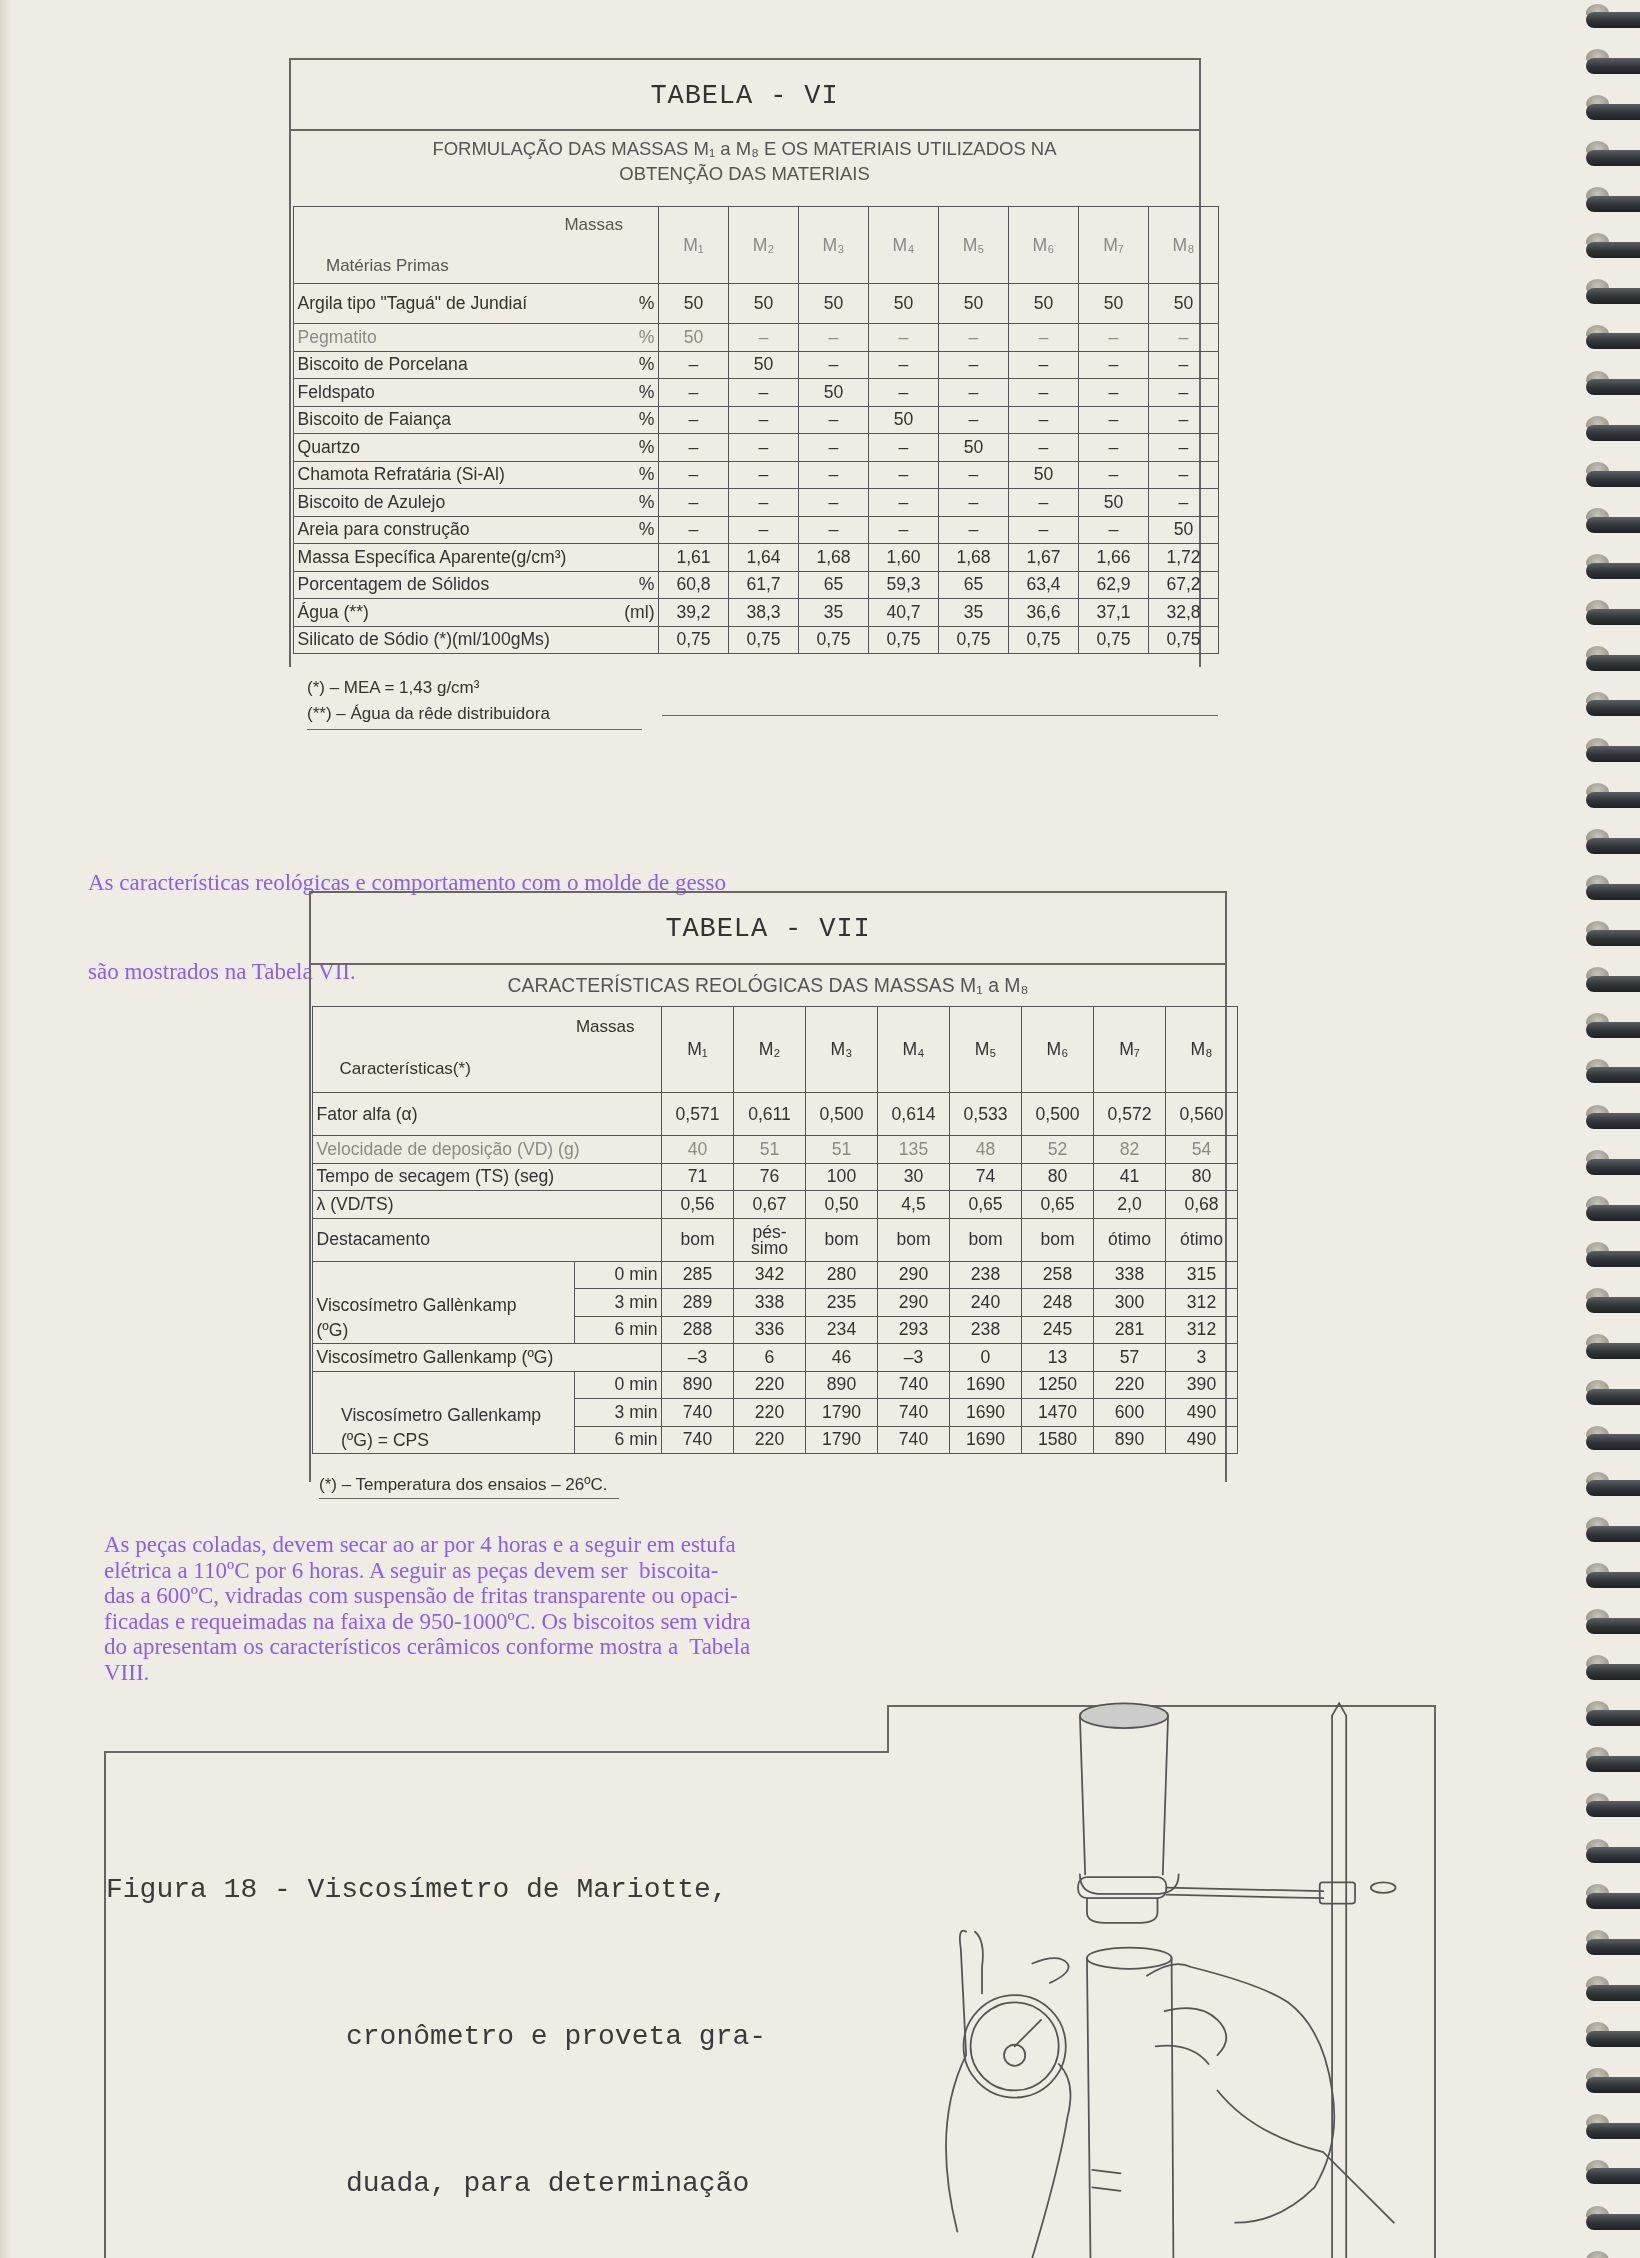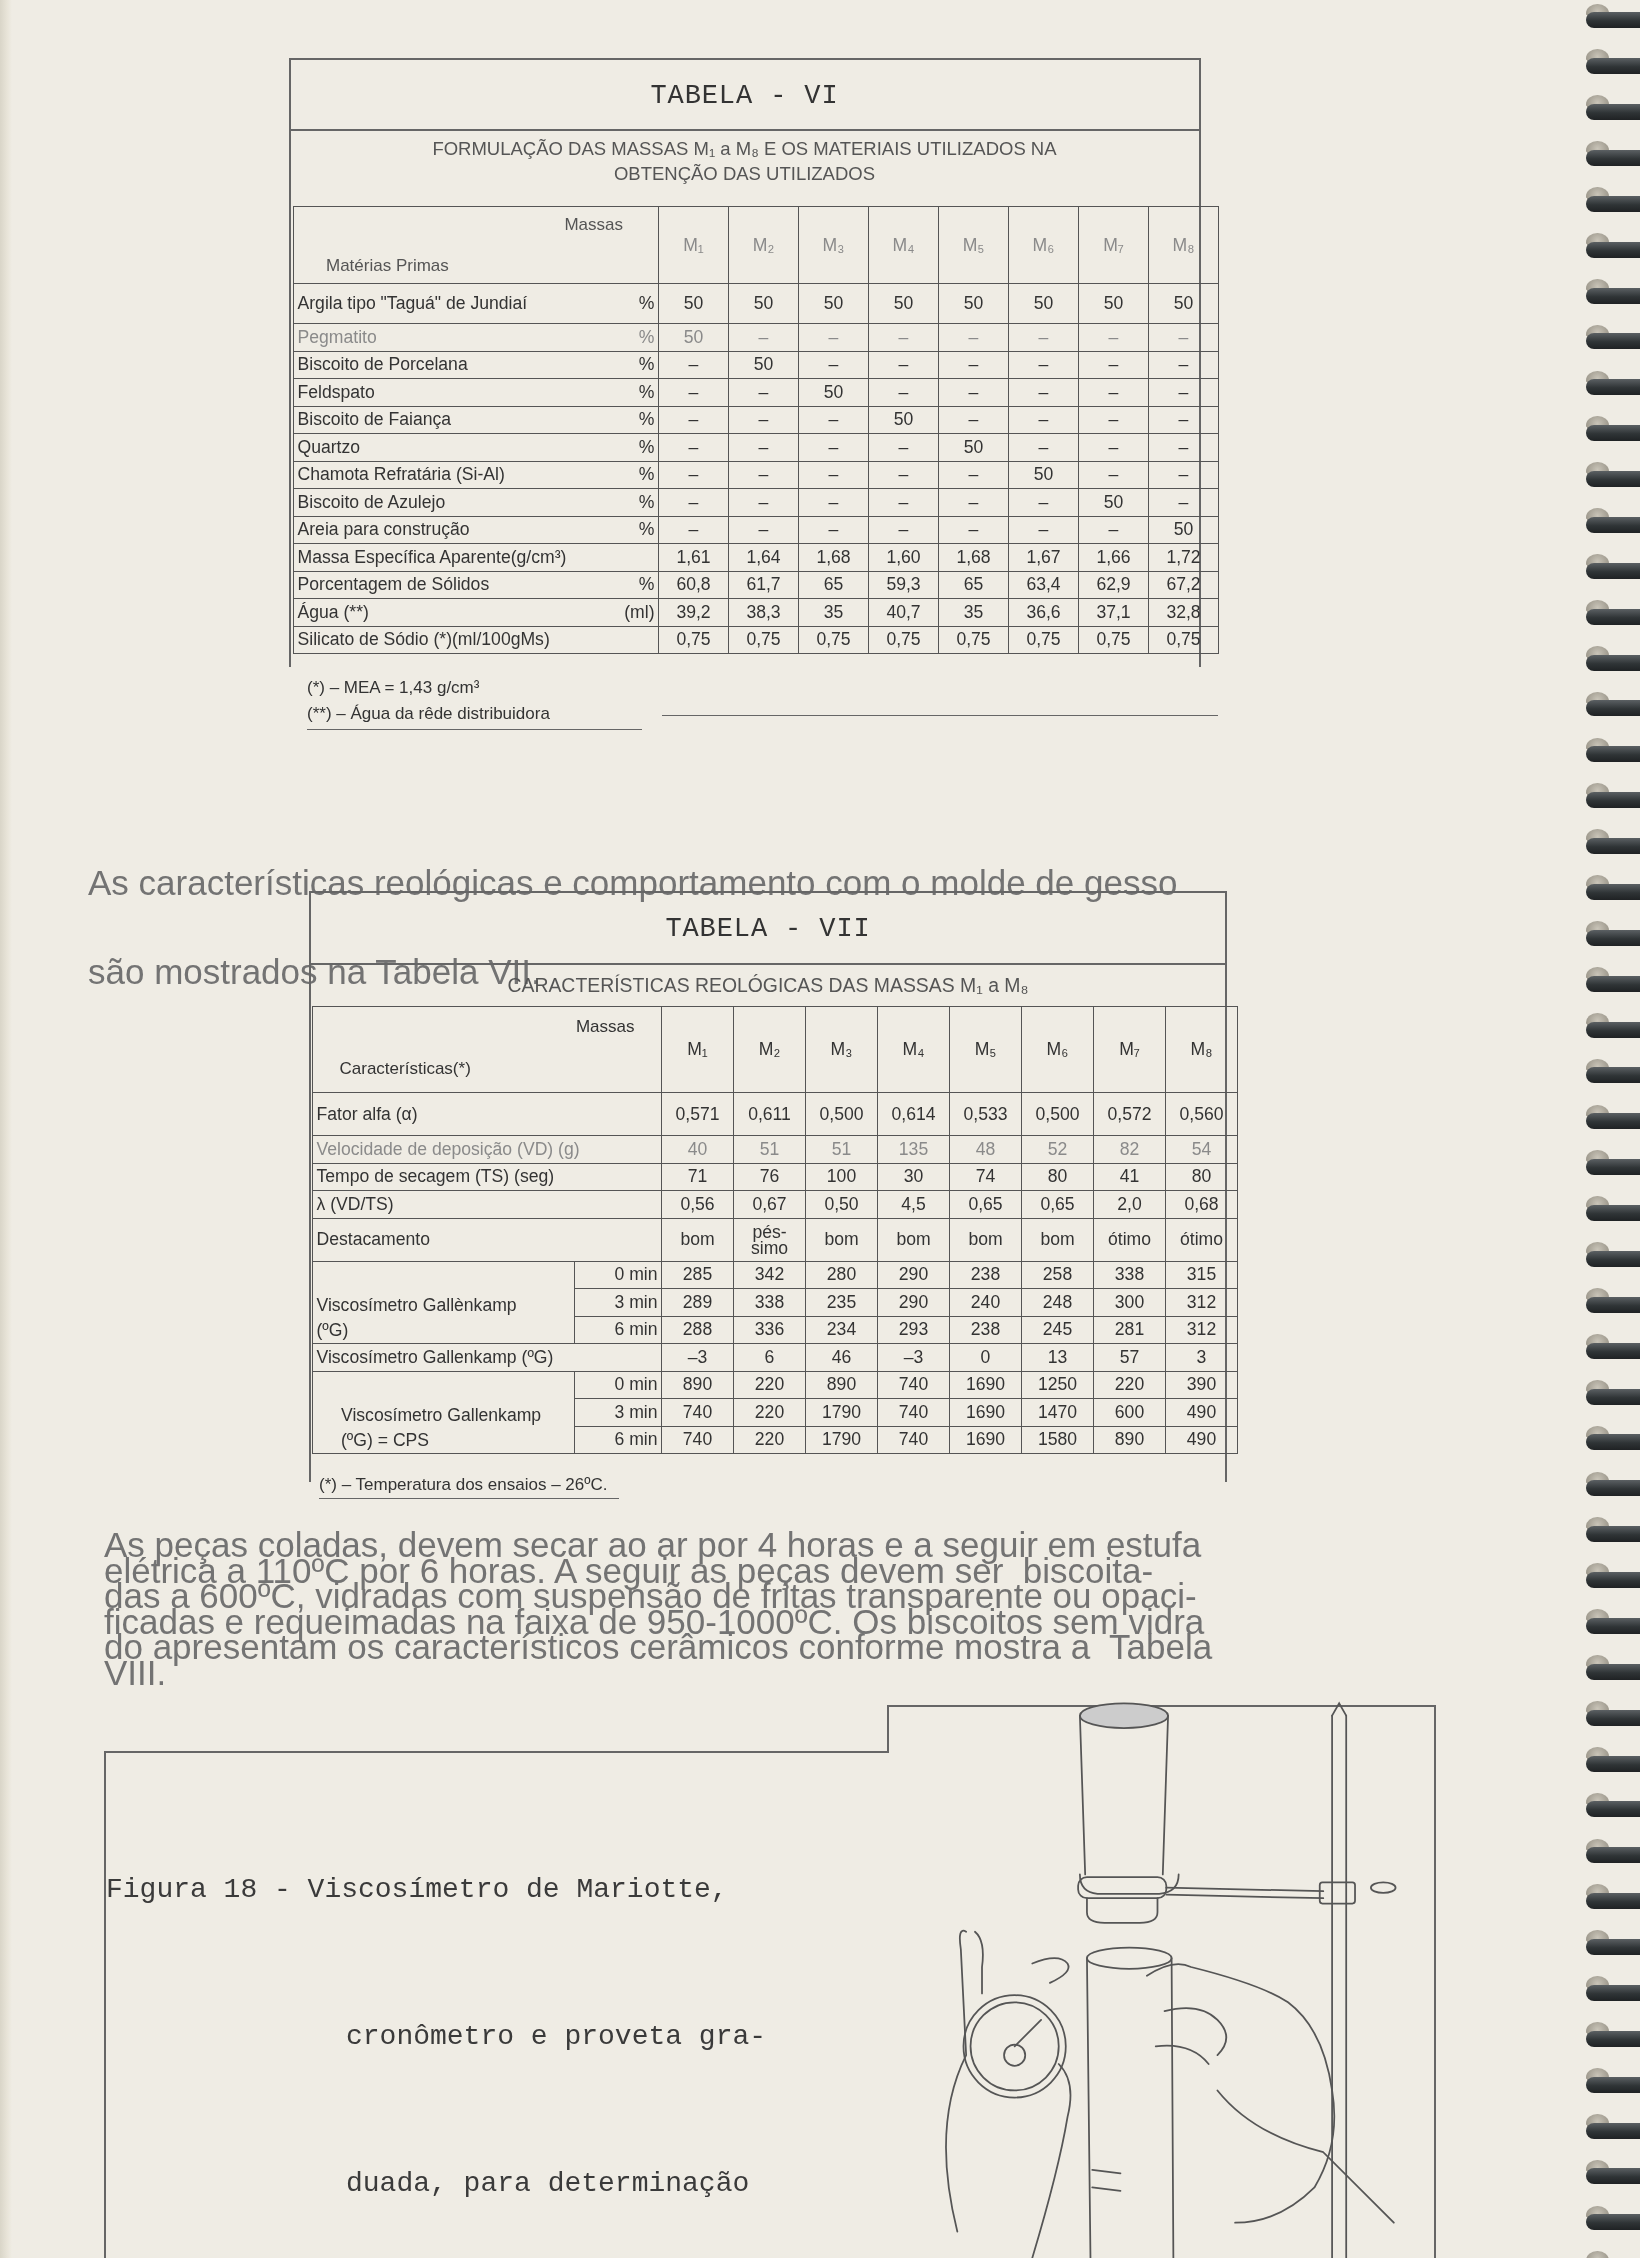--- a/index.html
+++ b/index.html
@@ -11,21 +11,21 @@
   .tbox{position:absolute;border:1.8px solid #555;background:transparent;}
   .ttitle{font-family:"Liberation Mono",monospace;font-size:27px;text-align:center;color:#333;letter-spacing:0.9px;}
   .tsub{font-family:"Liberation Sans",sans-serif;text-align:center;color:#555;}
   table.dt{border-collapse:collapse;position:absolute;font-family:Liberation Sans, sans-serif;color:#333;}
   table.dt td{border:1.3px solid #555;padding:0 3.5px;white-space:nowrap;font-size:17.6px;height:26.5px;line-height:25px;}
   table.dt td.num{text-align:center;}
   table.dt td.lbl{text-align:left;}
   table.dt td.unit{text-align:right;border-left:none;}
   table.dt td.lbln{border-right:none;}
   .faded{color:#8a8a8a;}
-  .para{position:absolute;font-family:Liberation Sans, sans-serif;font-size:35px;color:#737373;line-height:29px;white-space:pre;}
+  .para{position:absolute;font-family:Liberation Serif, serif;font-size:23px;color:#8b5cf6;line-height:29px;white-space:pre;}
   .fn{position:absolute;font-size:17px;color:#333;}
   .rule{position:absolute;height:1.8px;background:#666;}
   .vrule{position:absolute;width:1.8px;background:#666;}
   .cap{position:absolute;font-family:"Liberation Mono",monospace;font-size:28px;color:#3a3a3a;line-height:49px;white-space:pre;}
 </style>
 </head>
 <body>
 
 <div class="page-edge"></div>
 <div class="spiral" id="spiral">
@@ -131,21 +131,21 @@
   </div>
 
 <div class="tbox" style="left:289px;top:58px;width:911px;height:609px;border:none;">
   <div class="rule" style="left:0;top:0;width:911px;"></div>
   <div class="vrule" style="left:0;top:0;height:609px;"></div>
   <div class="vrule" style="left:910px;top:0;height:609px;"></div>
   <div class="ttitle" style="position:absolute;left:0;width:911px;top:23px;">TABELA - VI</div>
   <div class="rule" style="left:0;top:71px;width:911px;"></div>
   <div class="tsub" style="position:absolute;left:0;width:911px;top:78px;font-size:18.5px;line-height:25px;">
     <div>FORMULAÇÃO DAS MASSAS M₁ a M₈ E OS MATERIAIS UTILIZADOS NA</div>
-    <div>OBTENÇÃO DAS UTILIZADOS</div>
+    <div>OBTENÇÃO DAS MATERIAIS</div>
   </div>
 </div>
 
 <table class="dt" id="t6" style="left:293px;top:206px;width:926px;">
   <tbody id="t6body">
       <tr>
         <td colspan="2" class="lbl" style="height: 76px; position: relative;">
           <span style="position: absolute; right: 35px; top: 5.3px; font-size: 17px; color: rgb(85, 85, 85);">Massas</span>
           <span style="position: absolute; left: 32px; bottom: 5.3px; font-size: 17px; color: rgb(85, 85, 85);">Matérias Primas</span>
         </td>

